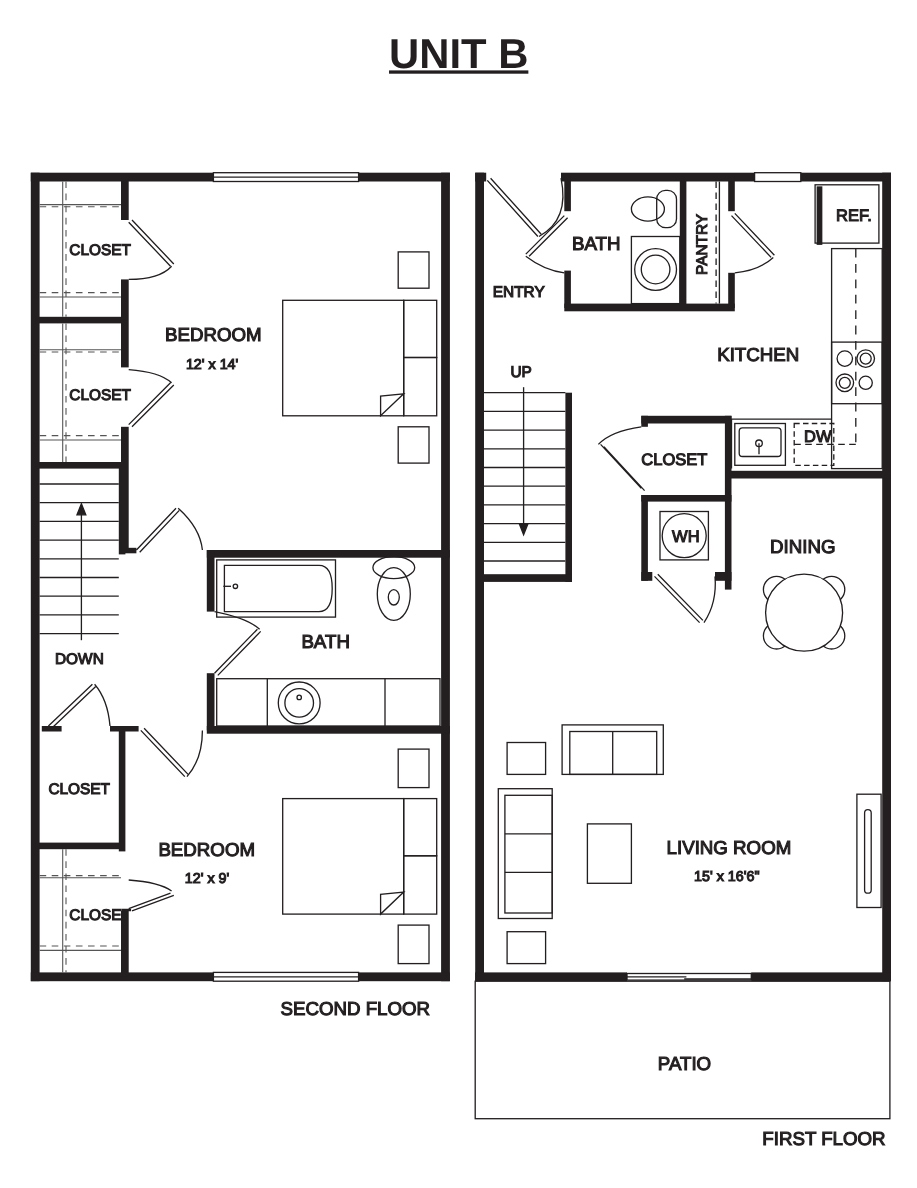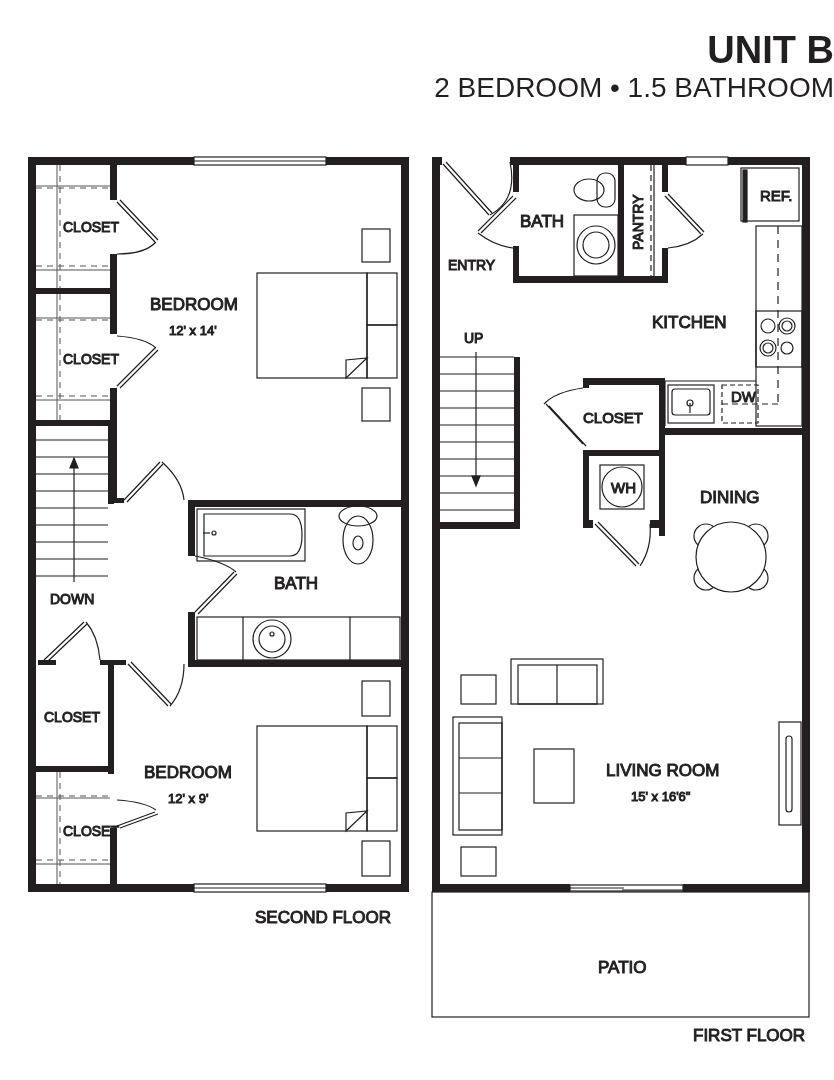--- a/index.html
+++ b/index.html
@@ -1,34 +1,33 @@
 <!DOCTYPE html>
 <html><head>
 <meta charset="utf-8">
 <style>
   html, body { margin: 0; padding: 0; background: #ffffff; }
   body { width: 834px; height: 1080px; position: relative; overflow: hidden;
          font-family: "Liberation Sans", sans-serif; color: #231f20; }
-  .header { position: absolute; left: 0; top: 28px; width: 834px; text-align: right; }
+  .header { position: absolute; left: 0; top: 28px; width: 834px; text-align: center; text-decoration: underline; }
   .title { font-size: 38px; font-weight: bold; line-height: 44px; letter-spacing: 0px; }
   .subtitle { font-size: 28px; line-height: 32px; margin-top: 0px; }
   .sqft { font-size: 28px; line-height: 34px; }
   svg.plan { position: absolute; left: 0; top: 0; }
   svg text { font-family: "Liberation Sans", sans-serif; fill: #231f20; }
   .lbl { font-size: 17px; }
   .dim { font-size: 13px; }
   .fix { font-size: 15px; }
   .small { font-size: 14px; }
 </style>
 </head>
 <body>
 
 <div class="header">
   <div class="title">UNIT B</div>
-  <div class="subtitle">2 BEDROOM • 1.5 BATHROOM</div>
 </div>
 
 <svg class="plan" width="834" height="1080" viewBox="0 0 834 1080">
 
   <g stroke="#231f20" fill="none">
 
     <g fill="#231f20" stroke="none">
       <rect x="28" y="157" width="8" height="735"></rect>
       <rect x="401" y="157" width="8" height="735"></rect>
       <rect x="28" y="157" width="166" height="8"></rect>

